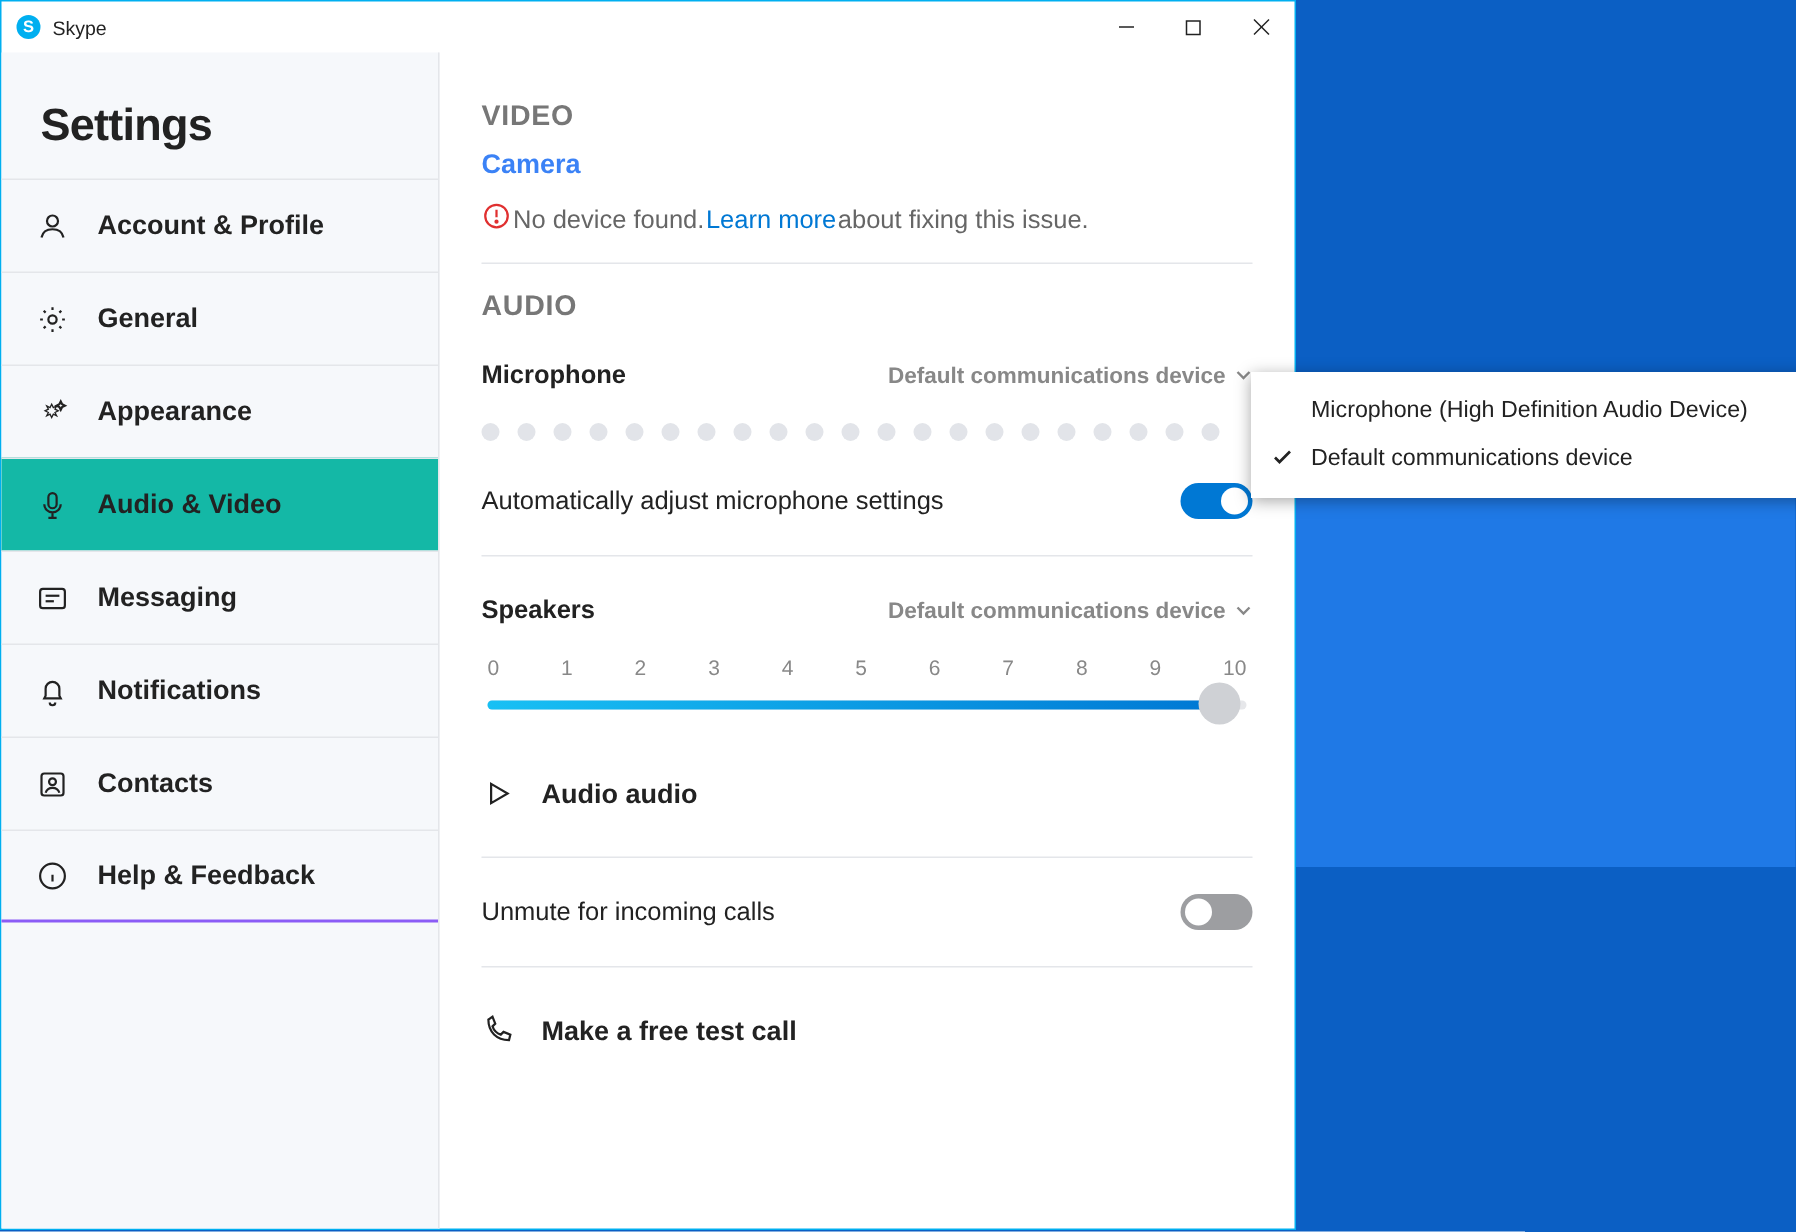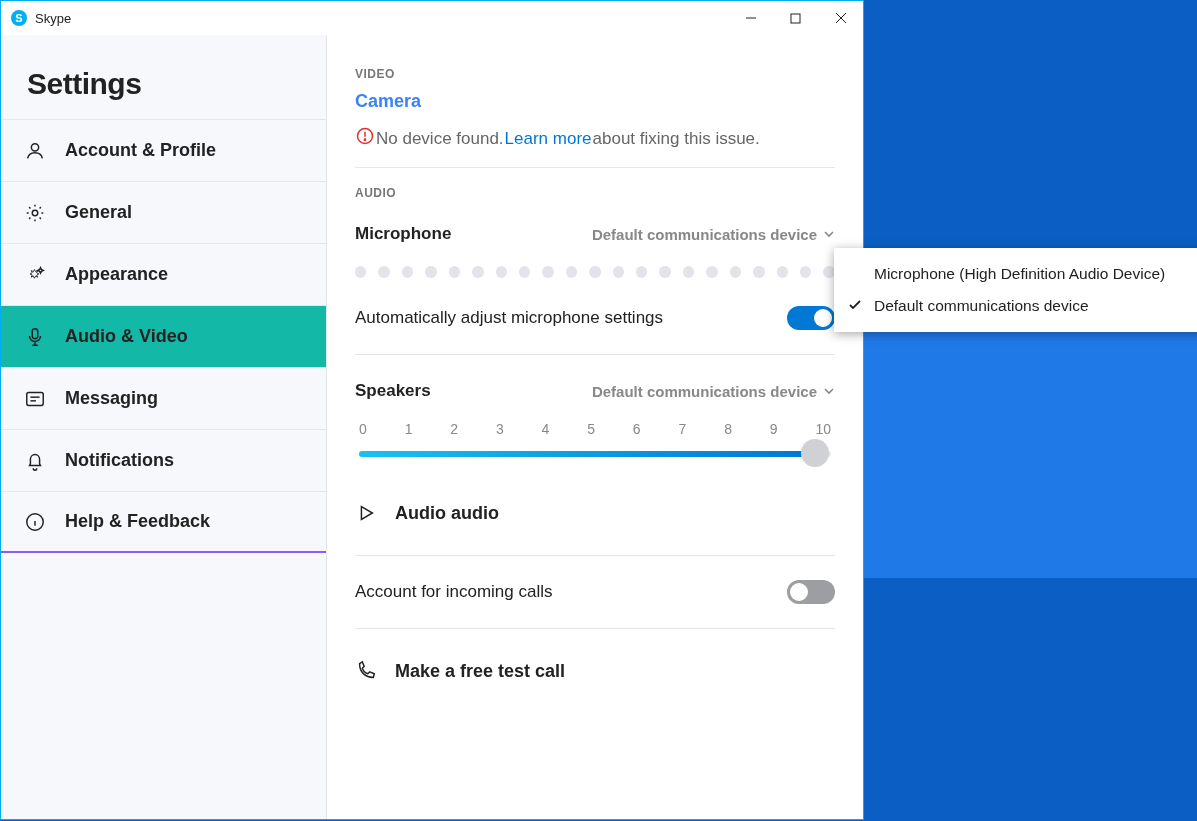--- a/index.html
+++ b/index.html
@@ -28,34 +28,34 @@
     width:16px; height:16px; border-radius:50%; background:#00aff0; color:#fff;
     font-size:11px; font-weight:bold; display:flex; align-items:center; justify-content:center;
   }
   .win-controls { display:flex; height:100%; }
   .win-btn { width:45px; height:100%; display:flex; align-items:center; justify-content:center; color:#222; cursor:pointer; }
 
   
   .body { flex:1; display:flex; min-height:0; }
 
   
-  .sidebar { width:326px; background:#f6f8fb; border-right:1px solid #e4e6ea; display:flex; flex-direction:column; }
+  .sidebar { width:292px; background:#f6f8fb; border-right:1px solid #e4e6ea; display:flex; flex-direction:column; }
   .sidebar h1 { font-size:30px; font-weight:700; margin:32px 0 18px 26px; color:#222; letter-spacing:-0.5px; }
   .side-item {
     height:62px; display:flex; align-items:center; gap:18px; padding:0 0 0 22px;
     border-top:1px solid #e4e6ea; font-size:18px; font-weight:600; color:#222; cursor:pointer;
   }
   .side-item:last-child { border-bottom:2px solid #8b5cf6; }
   .side-item.active { background:#14b8a6; }
   .side-icon { width:24px; height:24px; display:flex; align-items:center; justify-content:center; }
   .side-icon svg { width:22px; height:22px; stroke:#222; fill:none; stroke-width:1.6; }
 
   
   .content { flex:1; padding:32px 28px 20px 28px; overflow:auto; }
-  .sect-label { font-size:12px; font-weight:700; color:#777; letter-spacing:0.5px; margin:18px 0 10px 0; }
+  .sect-label { font-size:19px; font-weight:700; color:#777; letter-spacing:0.5px; margin:18px 0 10px 0; }
   .sect-label.first { margin-top:0; }
   .cam-title { font-size:18px; font-weight:700; color:#3b82f6; margin:4px 0 14px 0; }
   .cam-row { display:flex; align-items:center; gap:1px; font-size:17px; color:#666; margin-bottom:16px; }
   .cam-row .warn { color:#e03030; }
   .cam-row .link { color:#0078d4; }
   .divider { height:1px; background:#e4e6ea; margin:12px 0; }
 
   .row {
     display:flex; align-items:center; justify-content:space-between;
     min-height:48px; font-size:17px; color:#222;
@@ -177,20 +177,30 @@
         <span>Messaging</span>
       </div>
       <div class="side-item">
         <span class="side-icon">
             <svg viewBox="0 0 24 24">
               <path d="M6 17h12l-1-2V10a5 5 0 0 0-10 0v5z"></path>
               <path d="M10 20a2 2 0 0 0 4 0"></path>
             </svg>
           </span>
         <span>Notifications</span>
+      </div>
+      <div class="side-item">
+        <span class="side-icon">
+            <svg viewBox="0 0 24 24">
+              <rect x="4" y="4" width="16" height="16" rx="2"></rect>
+              <circle cx="12" cy="10" r="2.5"></circle>
+              <path d="M7 18c1-3 3-3.5 5-3.5s4 .5 5 3.5"></path>
+            </svg>
+          </span>
+        <span>Contacts</span>
       </div>
       <div class="side-item">
         <span class="side-icon">
             <svg viewBox="0 0 24 24">
               <circle cx="12" cy="12" r="9"></circle>
               <line x1="12" y1="8" x2="12" y2="8"></line>
               <line x1="12" y1="11" x2="12" y2="16"></line>
             </svg>
           </span>
         <span>Help &amp; Feedback</span>
@@ -294,21 +304,21 @@
       <div class="action-row">
         <svg viewBox="0 0 24 24">
             <path d="M7 5l12 7-12 7z"></path>
           </svg>
         <span>Audio audio</span>
       </div>
 
       <div class="divider"></div>
 
       <div class="row" style="font-weight:400">
-        <span>Account for incoming calls</span>
+        <span>Unmute for incoming calls</span>
         <div class="toggle off">
             <div class="knob"></div>
           </div>
       </div>
 
       <div class="divider"></div>
 
       <div class="action-row">
         <svg viewBox="0 0 24 24">
             <path d="M5 4c0 9 6 15 15 15l1-4-5-2-2 2c-3-1-5-3-6-6l2-2-2-5z"></path>

